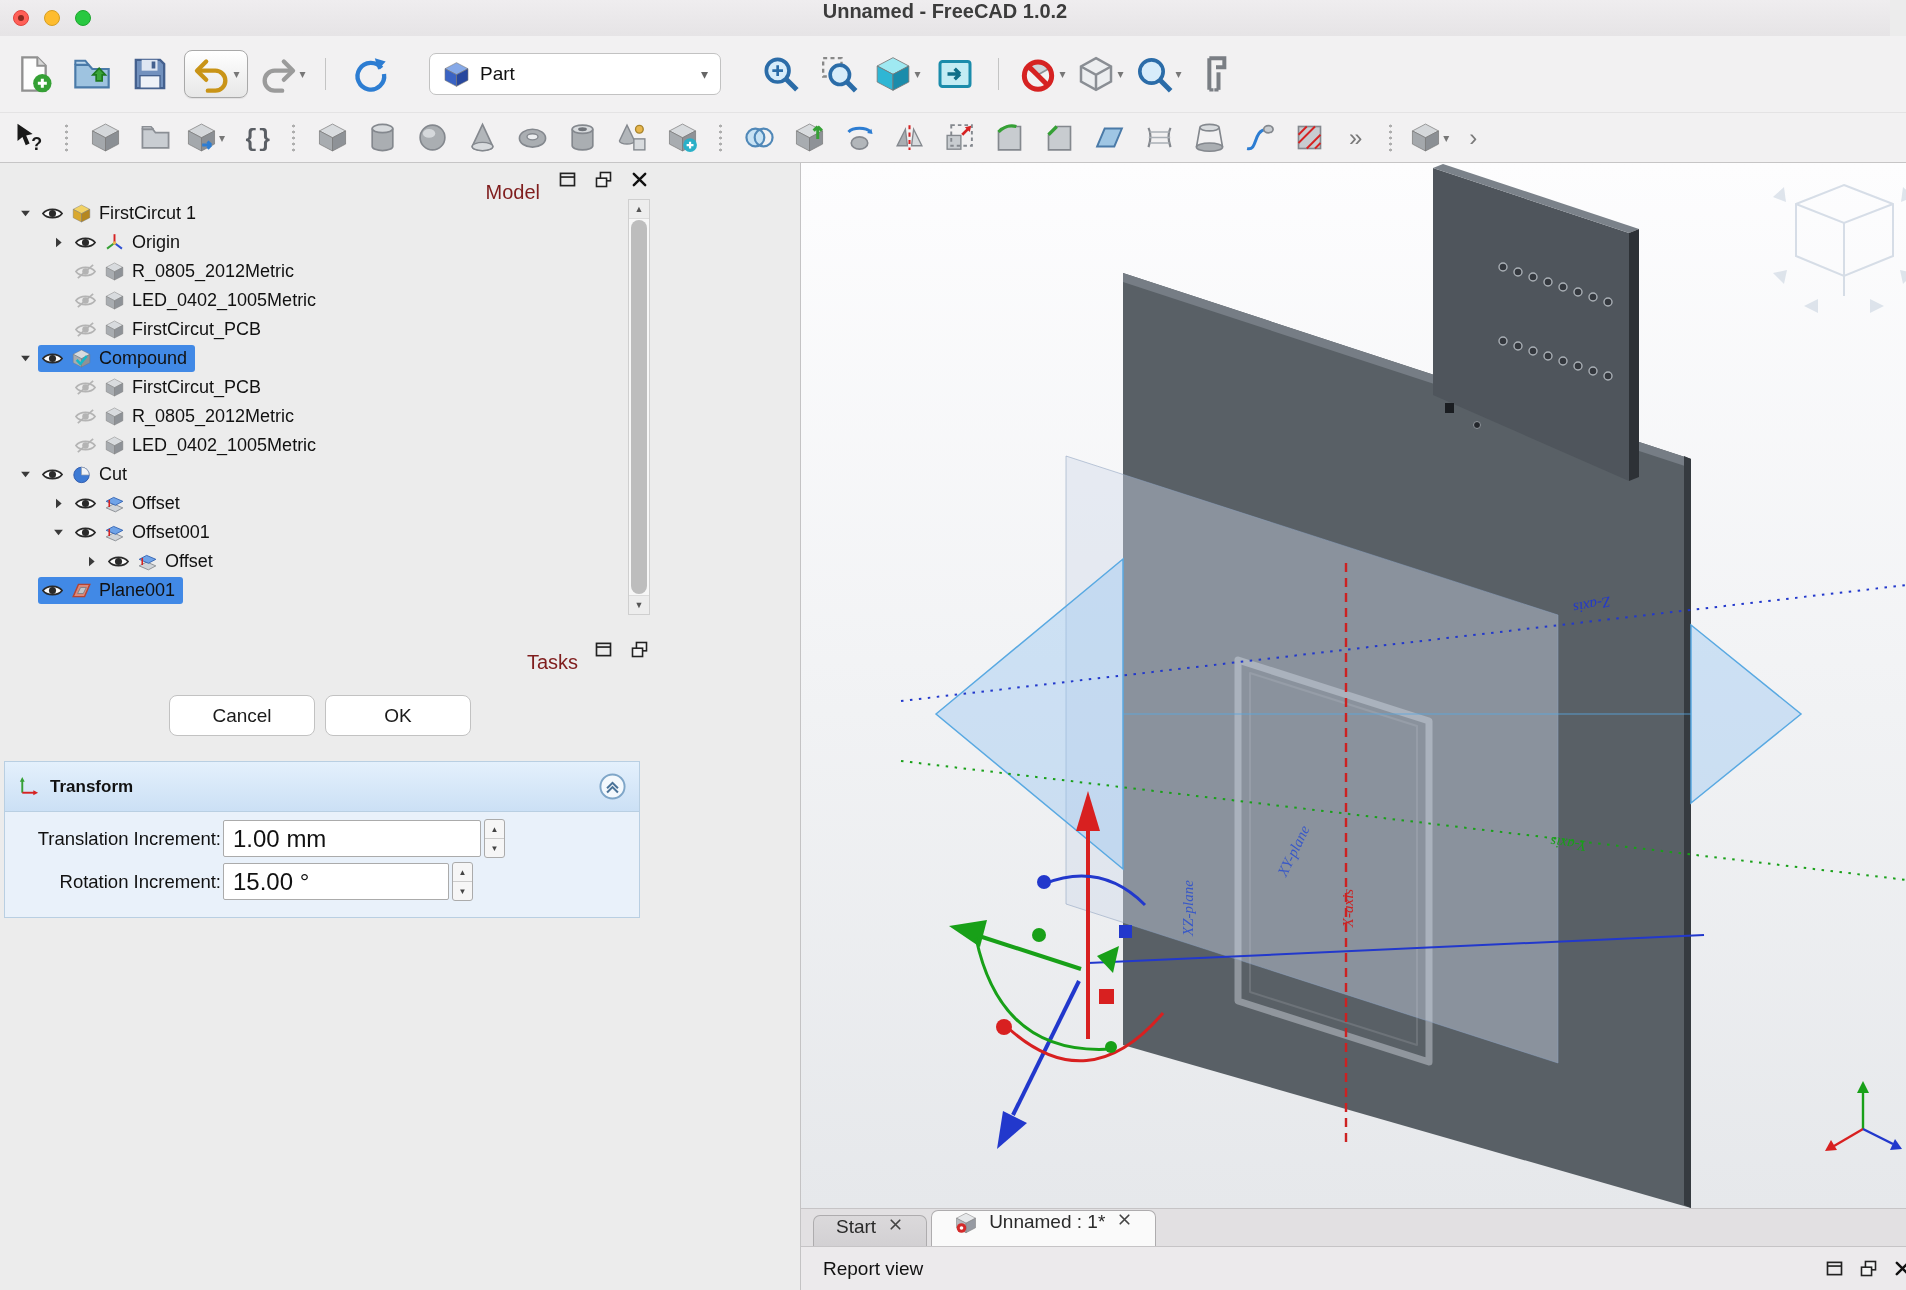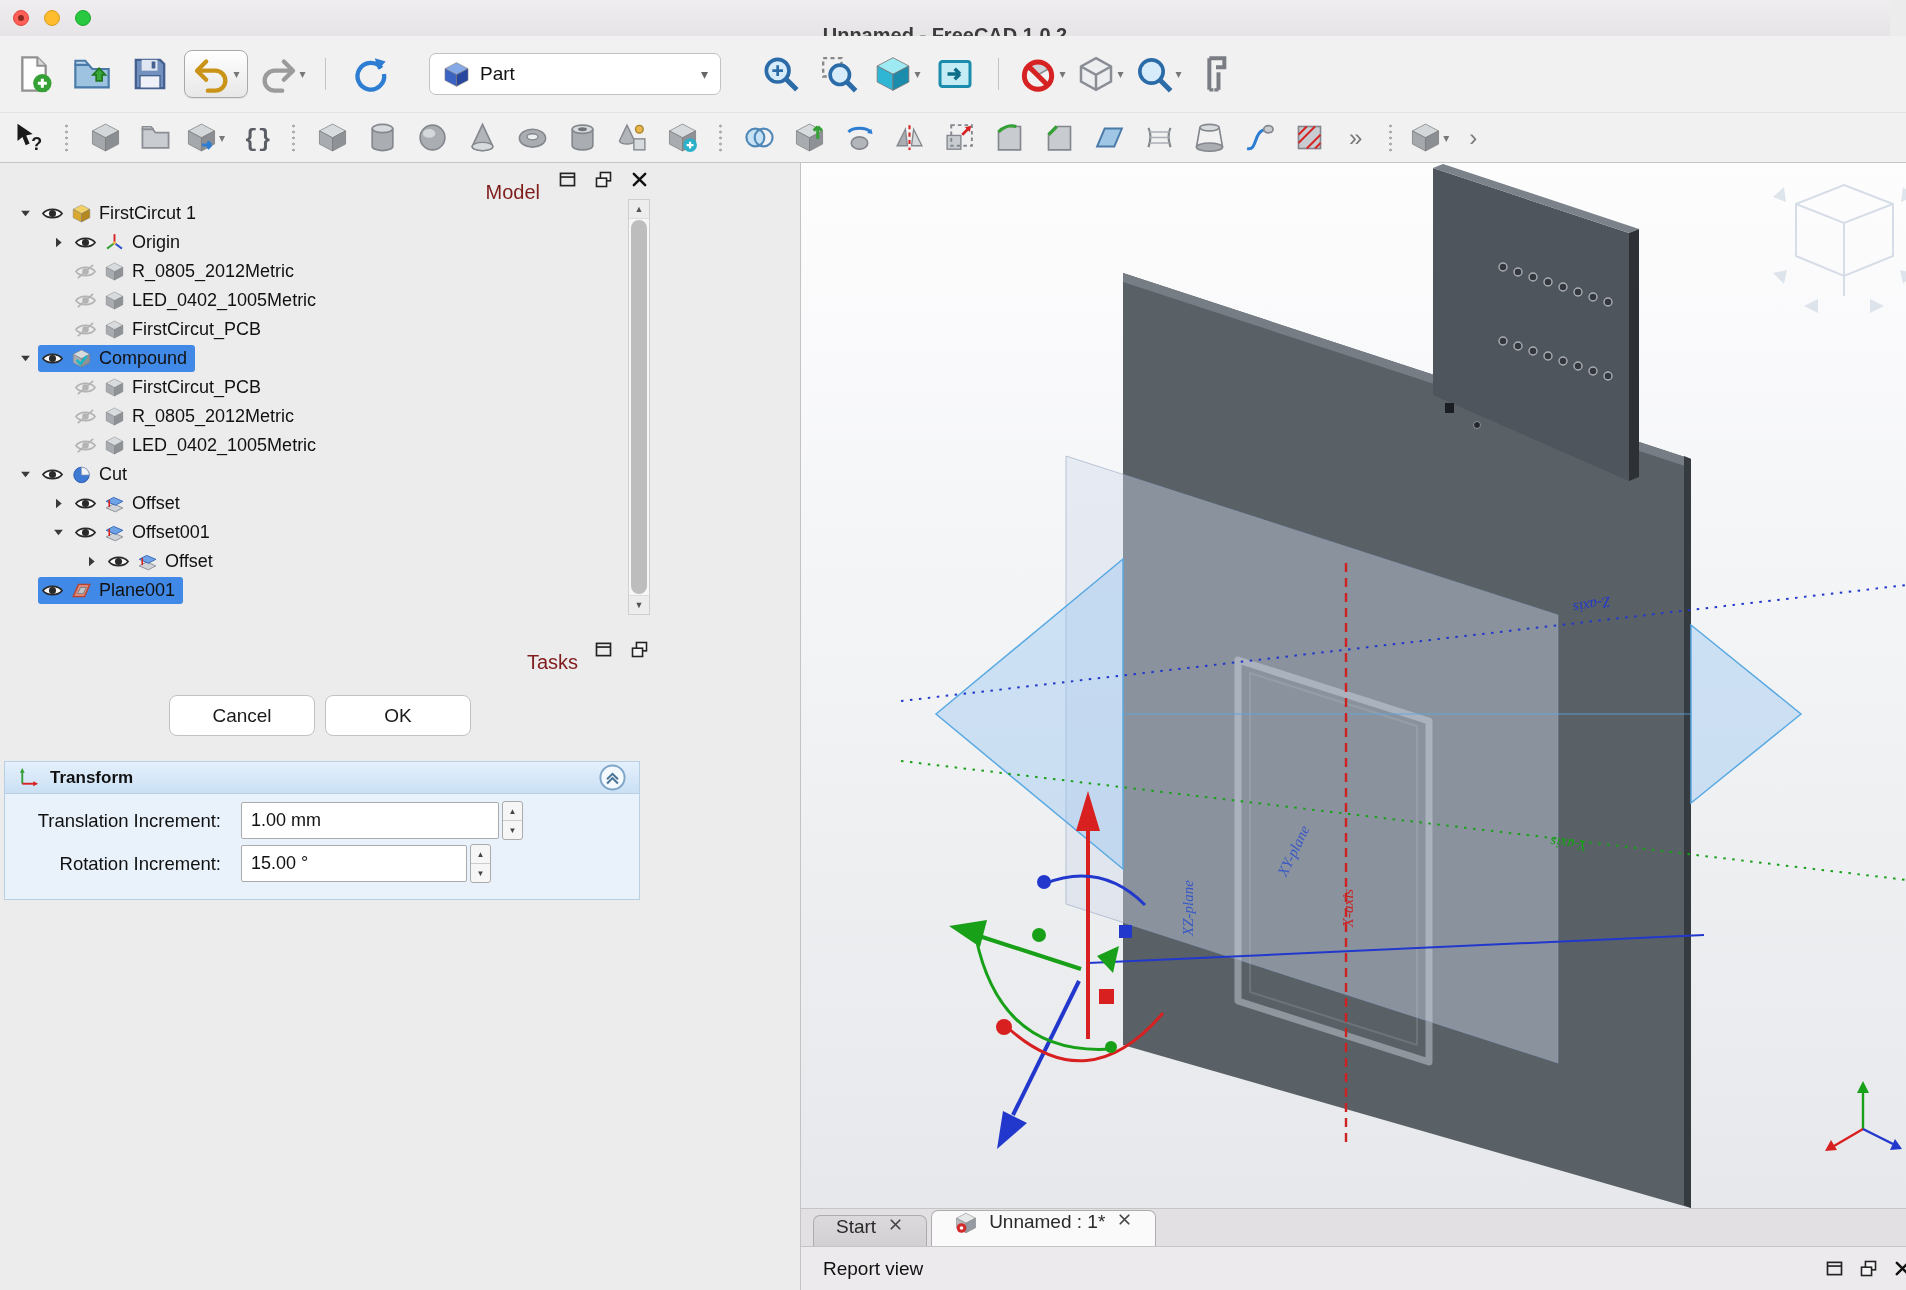--- a/index.html
+++ b/index.html
@@ -1,20 +1,20 @@
 <!DOCTYPE html>
 <html style="--sel: #4189e6; --tph: #cbe0f5;"><head>
 <meta charset="utf-8">
 <style>
   *{box-sizing:border-box;margin:0;padding:0}
   html,body{width:1906px;height:1290px;overflow:hidden}
   body{position:relative;background:#ececec;font-family:"Liberation Sans",sans-serif;color:#111}
 
   
-  .titlebar{position:absolute;top:0;left:0;right:16px;height:48px;background:linear-gradient(#efedef,#e3e1e3);border-bottom:1px solid #cecdce;display:flex;align-items:flex-end}
+  .titlebar{position:absolute;top:0;left:0;right:16px;height:48px;background:linear-gradient(#efedef,#e3e1e3);border-bottom:1px solid #cecdce;display:flex;align-items:flex-start}
   .lights{position:absolute;left:13px;top:10px;display:flex;gap:15px}
   .light{width:16px;height:16px;border-radius:50%;display:flex;align-items:center;justify-content:center}
   .light.red{background:#ff5f57;border:1px solid #e0443e}
   .light.red .dot{width:6px;height:6px;border-radius:50%;background:#8a2a20}
   .light.yellow{background:#febc2e;border:1px solid #d69e22}
   .light.green{background:#28c840;border:1px solid #1ea52f}
   .wtitle{width:100%;text-align:center;font-size:20px;font-weight:bold;color:#3c3c3c}
 
   
   .toolbar{position:absolute;left:0;right:0;display:flex;align-items:center;background:#f2f1f2}
@@ -64,29 +64,29 @@
   .sb-btn.up{border-bottom:1px solid #dcdcdc}
   .sb-btn.up::before{content:"▲"}
   .sb-btn.down{border-top:1px solid #dcdcdc}
   .sb-btn.down::before{content:"▼"}
   .sb-thumb{flex:1;margin:1px 2px;background:#bdbdbd;border-radius:9px}
 
   .task-buttons{position:absolute;top:532px;left:0;width:640px;display:flex;justify-content:center;gap:10px}
   .task-buttons button{width:146px;height:41px;background:#fff;border:1px solid #c2c2c2;border-radius:8px;font-size:19px;color:#1a1a1a;font-family:inherit}
 
   .transform-box{position:absolute;top:598px;left:4px;width:636px;background:#e9f1fa;border:1px solid #b9cfe2}
-  .tbox-header{height:32px;background:linear-gradient(#e4f0fc,var(--tph,#cbe0f5));border-bottom:1px solid #b9cfe2;display:flex;align-items:center;padding:0 12px;gap:10px}
+  .tbox-header{height:50px;background:linear-gradient(#e4f0fc,var(--tph,#cbe0f5));border-bottom:1px solid #b9cfe2;display:flex;align-items:center;padding:0 12px;gap:10px}
   .tbox-header .hicon svg{width:23px;height:23px;display:block}
   .tbox-title{font-weight:bold;font-size:17px;color:#111}
   .collapse{margin-left:auto;display:flex}
   .collapse svg{width:29px;height:29px}
   .tbox-body{padding:4px 0 13px}
   .t-row{display:flex;align-items:center;height:41px;margin:2px 0}
   .t-row label{width:216px;text-align:right;font-size:18.5px;color:#111}
-  .t-input{margin-left:20px;height:37px;border:1px solid #ababab;border-radius:2px;background:#fff;font-size:18px;padding:0 9px;font-family:inherit;color:#111}
+  .t-input{margin-left:2px;height:37px;border:1px solid #ababab;border-radius:2px;background:#fff;font-size:24px;padding:0 9px;font-family:inherit;color:#111}
   .t-input.w1{width:258px}
   .t-input.w2{width:226px}
   .stepper{margin-left:3px;width:21px;height:39px;display:flex;flex-direction:column;border:1px solid #ababab;border-radius:3px;background:#f6f6f6;overflow:hidden}
   .stepper span{flex:1;display:flex;align-items:center;justify-content:center;font-size:8px;color:#444}
   .stepper .up{border-bottom:1px solid #ccc}
   .stepper .up::before{content:"▲"}
   .stepper .dn::before{content:"▼"}
 
   
   .viewport{position:absolute;left:800px;top:163px;right:0;bottom:0;overflow:hidden;border-left:1px solid #c4c3c4}

